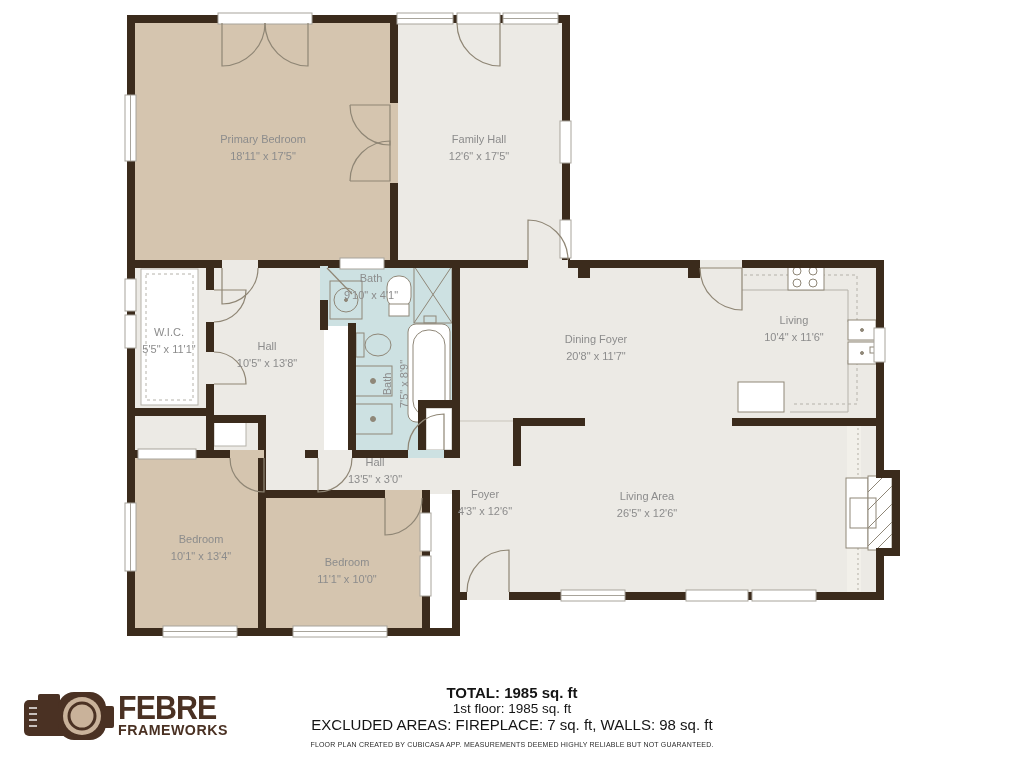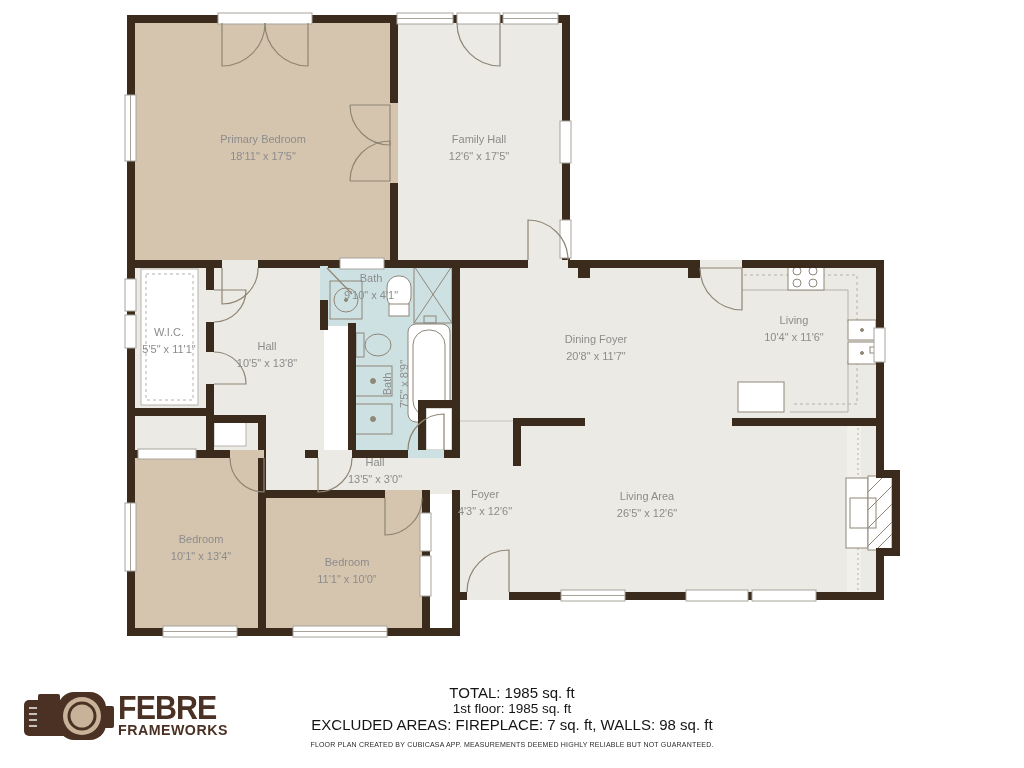--- a/index.html
+++ b/index.html
@@ -5,21 +5,21 @@
   html,body{margin:0;padding:0;background:#ffffff;}
   #stage{position:relative;width:936px;height:768px;background:#ffffff;overflow:hidden;
          font-family:"Liberation Sans",sans-serif;}
   #plan-svg{position:absolute;left:0;top:0;}
   .rlabel{position:absolute;transform:translate(-50%,-50%);text-align:center;
           color:#8c8c8c;font-size:11px;line-height:17px;white-space:nowrap;}
   .rlabel.rot{transform:translate(-50%,-50%) rotate(-90deg);}
   .rlabel .rname,.rlabel .rdims{display:block;}
   #watermark{position:absolute;left:952px;top:368px;color:#8b5cf6;font-size:13px;}
   #footer{position:absolute;left:0;top:684px;width:1024px;text-align:center;color:#141414;}
-  #footer .total{font-size:15px;font-weight:normal;line-height:17px;}
+  #footer .total{font-size:15px;font-weight:bold;line-height:17px;}
   #footer .floor1{font-size:13.5px;line-height:16px;}
   #footer .excluded{font-size:15px;line-height:16px;}
   #footer .disclaimer{font-size:7px;color:#2b2b2b;margin-top:8px;letter-spacing:.2px;}
   #logo{position:absolute;left:22px;top:684px;display:flex;align-items:center;}
   #logo .words{display:flex;flex-direction:column;justify-content:center;}
   #logo .brand{font-size:33px;font-weight:bold;color:#4a3123;line-height:30px;
                letter-spacing:-1px;transform:scaleX(.92);transform-origin:left;}
   #logo .sub{font-size:14.5px;font-weight:bold;color:#4a3123;letter-spacing:.5px;line-height:15px;
              transform:scaleX(.98);transform-origin:left;}
 </style>

